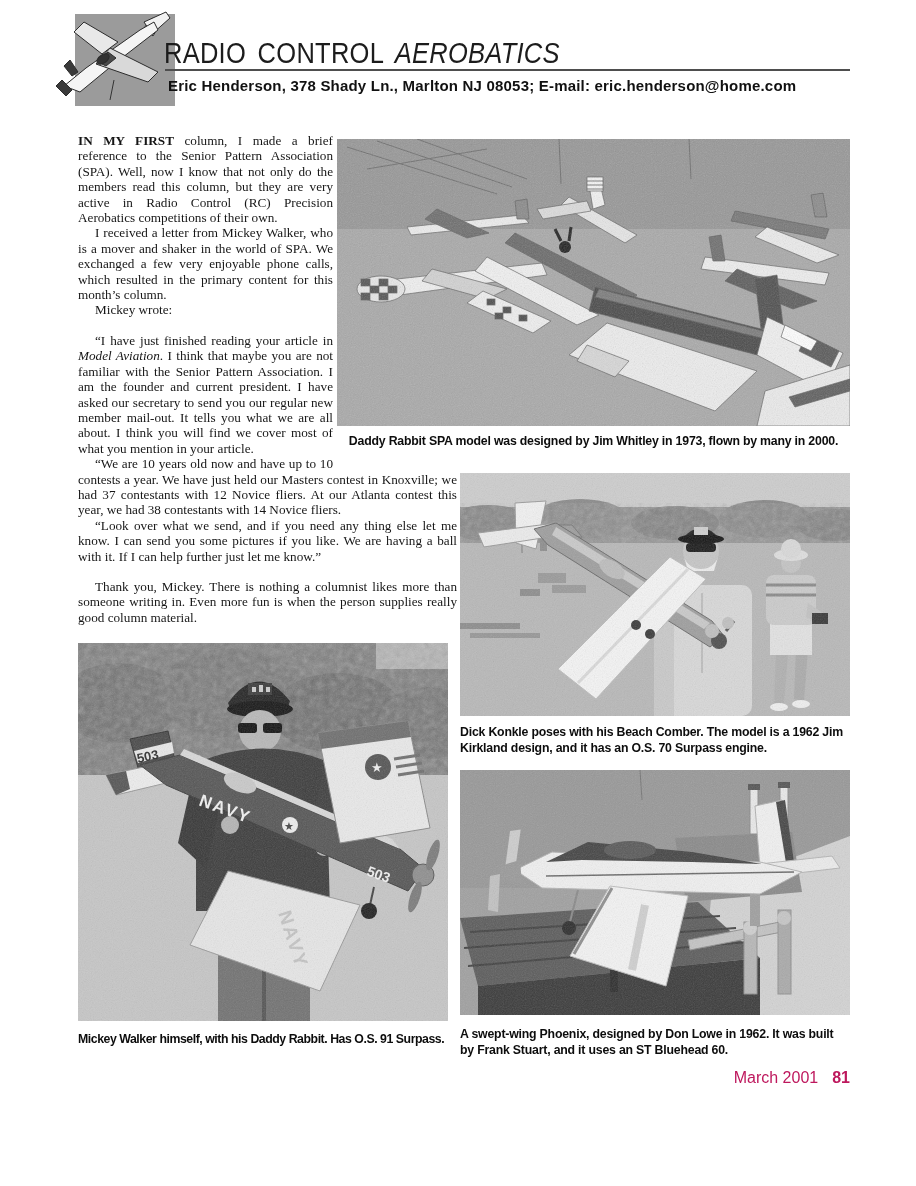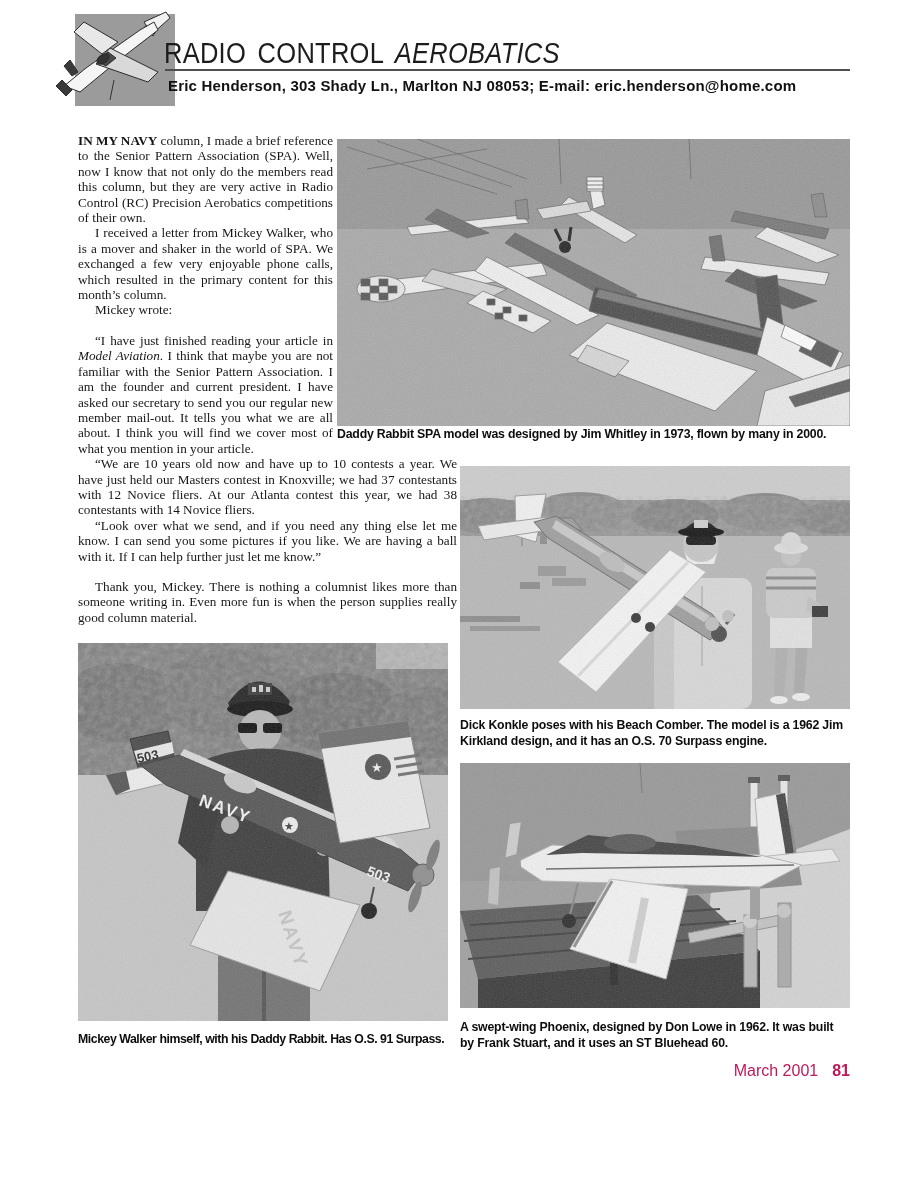--- a/index.html
+++ b/index.html
@@ -24,21 +24,21 @@
   .article p.gap{margin-top:15px;}
   .lead{font-weight:700;}
   .serif-it{font-style:italic;}
 
   figure{margin:0;padding:0;}
   .caption{font-family:"Liberation Sans", sans-serif;font-weight:700;font-size:12.3px;
         line-height:16px;color:#0d0d0d;letter-spacing:-0.2px;text-align:left;}
   .caption-tight{white-space:nowrap;letter-spacing:-0.45px;}
 
   .photo-right-1{float:right;width:513px;padding-left:4px;margin:6px 0 10px 0;}
-  .photo-right-1 .caption{}
+  .photo-right-1 .caption{margin-top:7px;text-align:center;}
   .photo-right-2{float:right;clear:right;width:390px;padding-left:3px;margin-top:14px;}
   .photo-right-2 .caption{margin-top:8px;}
   .photo-right-2 .ph2{margin-top:14px;}
   .photo-right-2 .cap3{margin-top:11px;}
   .photo-left-1{float:left;width:370px;margin-top:18px;}
   .photo-left-1 .caption{margin-top:10px;}
   svg.photo{display:block;background:#bdbdbd;}
 
   .page-footer{clear:both;padding-top:12px;text-align:right;
         font-family:"Liberation Sans", sans-serif;font-size:16px;color:#be185d;}
@@ -62,21 +62,21 @@
         <polygon points="52,50 60,56 50,64 42,60" fill="#4a4a4a"></polygon>
         <ellipse cx="47" cy="57" rx="7" ry="4" fill="#333" transform="rotate(-35 47 57)"></ellipse>
         <polygon points="6,78 16,88 10,94 0,84" fill="#3a3a3a"></polygon>
         <polygon points="16,74 8,64 14,58 22,70" fill="#3a3a3a"></polygon>
         <line x1="58" y1="78" x2="54" y2="98" stroke="#333"></line>
       </g>
     </svg>
   </div>
   <div class="masthead-title"><span>RADIO CONTROL</span> <span class="it">AEROBATICS</span></div>
   <div class="masthead-rule"></div>
-  <div class="masthead-byline">Eric Henderson, 303 Shady Ln., Marlton NJ 08053; E-mail: eric.henderson@home.com</div>
+  <div class="masthead-byline">Eric Henderson, 378 Shady Ln., Marlton NJ 08053; E-mail: eric.henderson@home.com</div>
 
   <div class="article">
 
     <figure class="photo-right-1">
       <svg class="photo" width="513" height="287" viewBox="0 0 513 287">
         <defs>
           <filter id="g1">
               <feTurbulence type="fractalNoise" baseFrequency="0.9" numOctaves="2" stitchTiles="stitch"></feTurbulence>
               <feColorMatrix type="saturate" values="0"></feColorMatrix>
             </filter>
@@ -292,21 +292,21 @@
             <line x1="185" y1="135" x2="172" y2="200" stroke="#cfcfcf" stroke-width="8"></line>
             <line x1="118" y1="120" x2="110" y2="152" stroke="#8a8a8a" stroke-width="2"></line>
             <circle cx="109" cy="158" r="7" fill="#2e2e2e"></circle>
           </g>
           <rect width="390" height="245" filter="url(#g3)" opacity="0.22"></rect>
         </svg>
         <figcaption class="caption cap3">A swept-wing Phoenix, designed by Don Lowe in 1962. It was built by Frank Stuart, and it uses an ST Bluehead 60.</figcaption>
       </figure>
     </div>
 
-    <p class="first"><span class="lead">IN MY NAVY</span><span> column, I made a brief reference to the Senior Pattern Association (SPA). Well, now I know that not only do the members read this column, but they are very active in Radio Control (RC) Precision Aerobatics competitions of their own.</span></p>
+    <p class="first"><span class="lead">IN MY FIRST</span><span> column, I made a brief reference to the Senior Pattern Association (SPA). Well, now I know that not only do the members read this column, but they are very active in Radio Control (RC) Precision Aerobatics competitions of their own.</span></p>
     <p>I received a letter from Mickey Walker, who is a mover and shaker in the world of SPA. We exchanged a few very enjoyable phone calls, which resulted in the primary content for this month’s column.</p>
     <p>Mickey wrote:</p>
     <p class="gap"><span>“I have just finished reading your article in </span><span class="serif-it">Model Aviation</span><span>. I think that maybe you are not familiar with the Senior Pattern Association. I am the founder and current president. I have asked our secretary to send you our regular new member mail-out. It tells you what we are all about. I think you will find we cover most of what you mention in your article.</span></p>
     <p>“We are 10 years old now and have up to 10 contests a year. We have just held our Masters contest in Knoxville; we had 37 contestants with 12 Novice fliers. At our Atlanta contest this year, we had 38 contestants with 14 Novice fliers.</p>
     <p>“Look over what we send, and if you need any thing else let me know. I can send you some pictures if you like. We are having a ball with it. If I can help further just let me know.”</p>
     <p class="gap">Thank you, Mickey. There is nothing a columnist likes more than someone writing in. Even more fun is when the person supplies really good column material.</p>
 
     <figure class="photo-left-1">
       <svg class="photo" width="370" height="378" viewBox="0 0 370 378">
         <defs>

